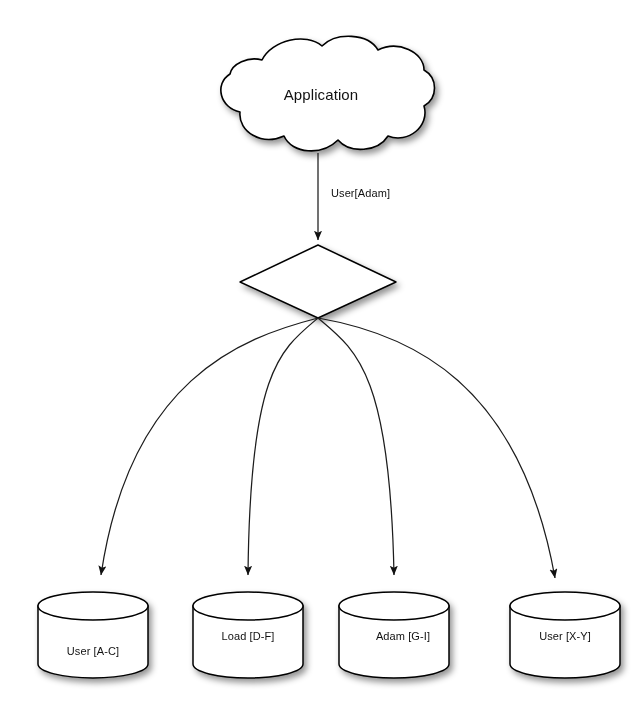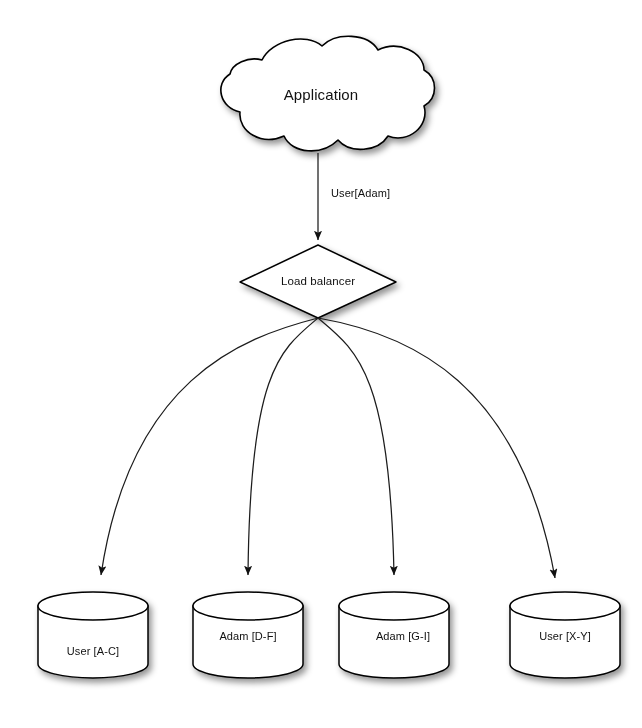--- a/index.html
+++ b/index.html
@@ -126,23 +126,22 @@
     <g filter="url(#softshadow)">
       <path d="M 510 606 L 510 664 A 55 14 0 0 0 620 664 L 620 606 Z" fill="#ffffff" stroke="#000000" stroke-width="1.5"></path>
       <ellipse cx="565" cy="606" rx="55" ry="14" fill="#ffffff" stroke="#000000" stroke-width="1.5"></ellipse>
     </g>
   </svg>
 
   <div class="label label-cloud">Application</div>
 
   <div class="label label-edge-user">User[Adam]</div>
 
-  <div class="label label-diamond">Load balancer</div>
 
   <div class="label label-db db-0">User [A-C]</div>
 
-  <div class="label label-db db-1">Adam [D-F]</div>
+  <div class="label label-db db-1">Load [D-F]</div>
 
   <div class="label label-db db-2">Adam [G-I]</div>
 
   <div class="label label-db db-3">User [X-Y]</div>
 
 </div>
 
 </body></html>

